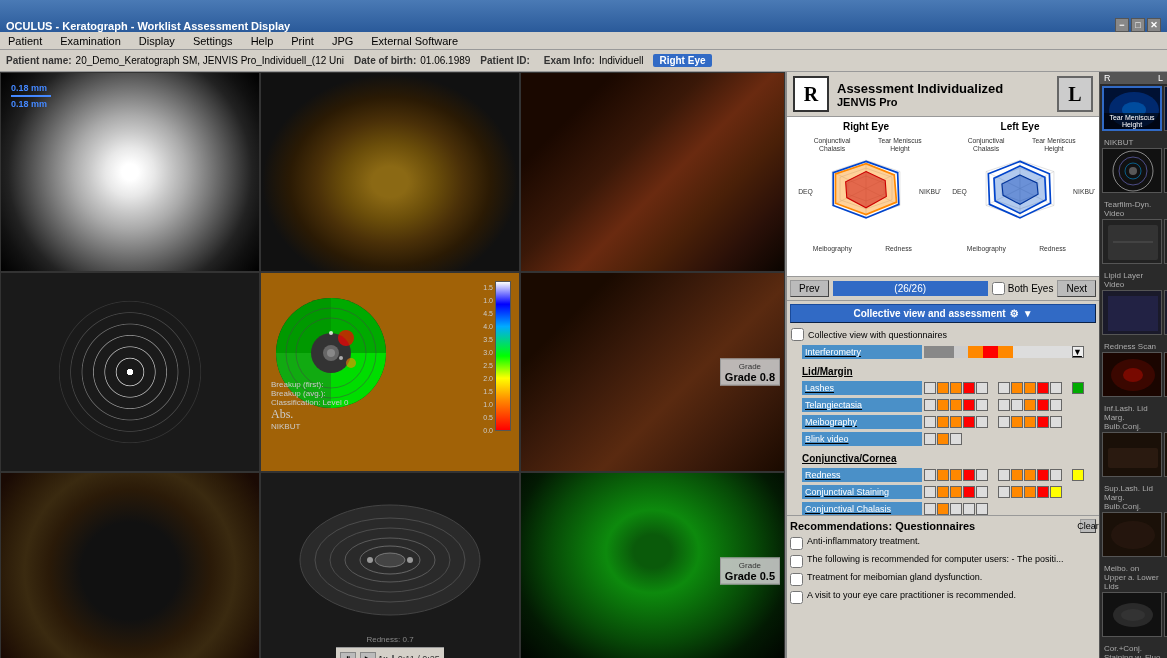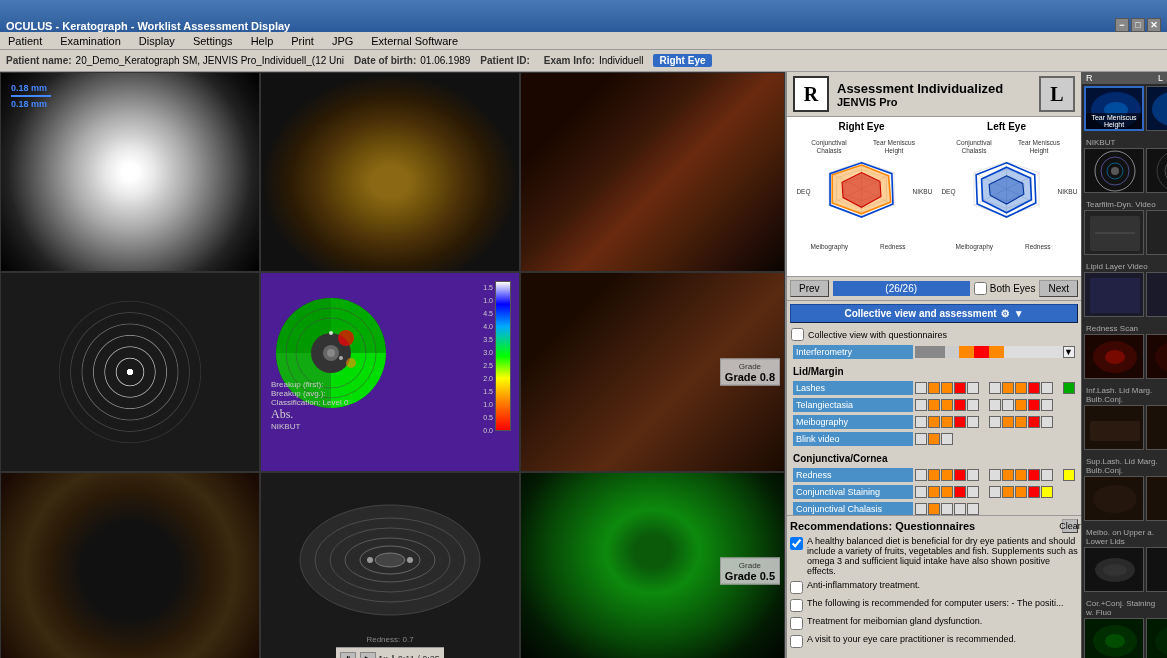--- a/index.html
+++ b/index.html
@@ -146,21 +146,21 @@
       background: rgba(200,200,200,0.9);
       border: 1px solid #999;
       padding: 2px 4px;
       font-size: 9px;
       text-align: center;
     }
 
     
     .breakup-cell {
       position: relative;
-      background: #4c1d95;
+      background: #a16207;
     }
     .breakup-chart {
       position: absolute;
       left: 10px; top: 20px;
       width: 120px; height: 120px;
     }
     .breakup-info {
       position: absolute;
       bottom: 40px; left: 10px;
       font-size: 9px;
@@ -305,21 +305,22 @@
       align-items: center;
       justify-content: center;
       gap: 4px;
     }
 
     
     #assessment-table {
       flex: 1;
       overflow-y: auto;
       background: #d4d0c8;
-      padding: 0 6px;
+      padding: 0 15px;
+      text-decoration: underline;
     }
 
     .assessment-row {
       display: flex;
       align-items: center;
       height: 16px;
       margin: 1px 0;
       font-size: 9px;
     }
     .assess-category {
@@ -876,24 +877,20 @@
 
     </div>
 
     <div id="recommendations">
       <div class="rec-header">
         <span class="rec-title">Recommendations: Questionnaires</span>
         <button class="rec-close">Clear</button>
       </div>
 
       <div class="rec-item">
-        <input type="checkbox" checked="" class="rec-check" style="">
-        <span class="rec-text rec-checked">A healthy balanced diet is beneficial for dry eye patients and should include a variety of fruits, vegetables and fish. Supplements such as omega 3 and sufficient liquid intake have also shown positive effects.</span>
-      </div>
-      <div class="rec-item">
         <input type="checkbox" class="rec-check" style="">
         <span class="rec-text">Anti-inflammatory treatment.</span>
       </div>
       <div class="rec-item">
         <input type="checkbox" class="rec-check" style="">
         <span class="rec-text">The following is recommended for computer users: - The positi...</span>
       </div>
       <div class="rec-item">
         <input type="checkbox" class="rec-check" style="">
         <span class="rec-text">Treatment for meibomian gland dysfunction.</span>

